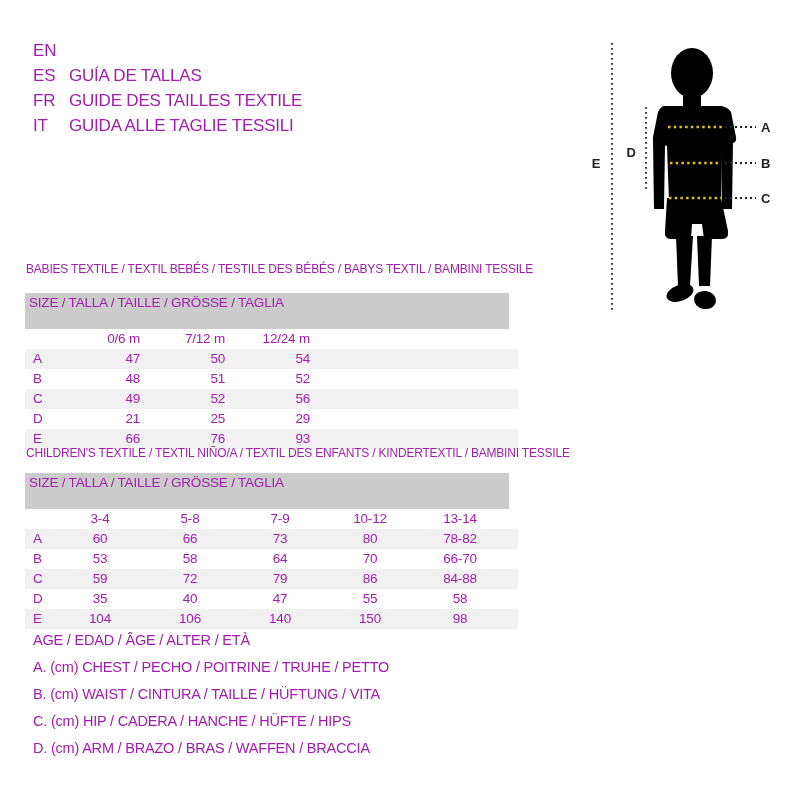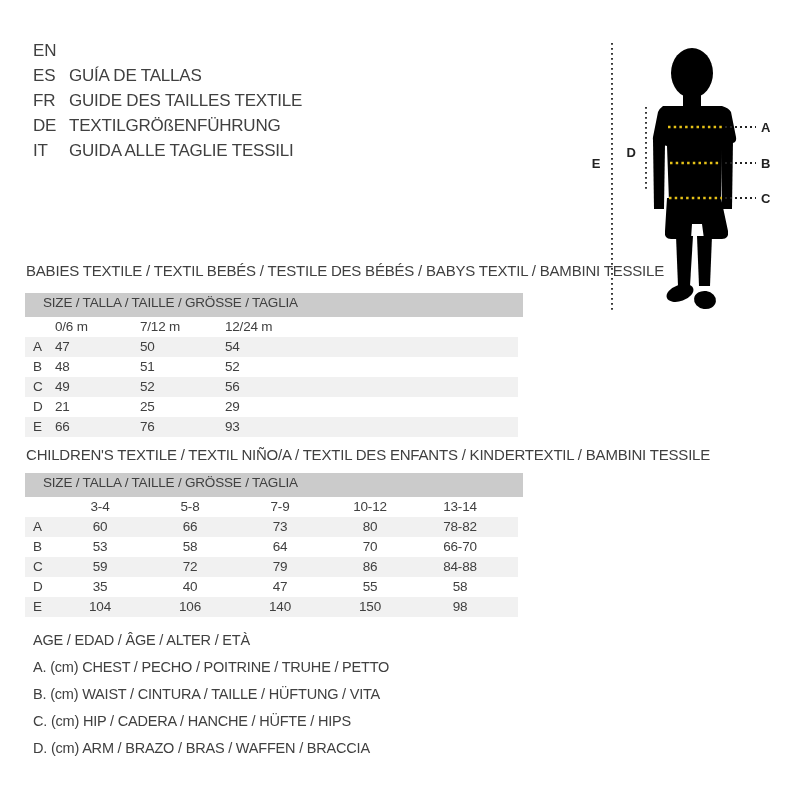--- a/index.html
+++ b/index.html
@@ -1,39 +1,39 @@
 <!DOCTYPE html>
 <html><head>
 <meta charset="utf-8">
 <style>
   html,body{margin:0;padding:0;background:#ffffff;}
   .canvas{position:relative;width:800px;height:800px;background:#ffffff;overflow:hidden;
-          font-family:"Liberation Sans", sans-serif;color:#404040;letter-spacing:-0.2px;text-decoration:underline;}
+          font-family:"Liberation Sans", sans-serif;color:#a21caf;letter-spacing:-0.2px;text-decoration:underline;}
 
   
   .lang-block{position:absolute;left:33px;top:38px;}
   .lang-row{display:flex;height:25px;line-height:25px;font-size:17px;}
   .lang-code{width:36px;}
   .lang-title{white-space:nowrap;}
 
   
   .figure-wrap{position:absolute;left:575px;top:28px;width:225px;height:300px;}
   .figure-wrap svg{display:block;}
   .measure-label{font-family:"Liberation Sans", sans-serif;font-size:13px;font-weight:bold;fill:#222;}
 
   
-  .section-title{position:absolute;left:26px;font-size:15px;white-space:nowrap;}
+  .section-title{position:absolute;left:26px;font-size:12px;white-space:nowrap;}
 
   
   .size-table{position:absolute;left:25px;width:493px;font-size:13.5px;}
-  .size-bar{height:24px;line-height:20px;background:#cbcbcb;padding-left:18px;width:480px;white-space:nowrap;}
+  .size-bar{height:36px;line-height:20px;background:#cbcbcb;padding-left:4px;width:480px;white-space:nowrap;}
   .hdr-row,.data-row{display:flex;height:20px;line-height:20.5px;}
   .data-row.alt{background:#f1f1f1;}
   .cell-letter{width:30px;padding-left:8px;box-sizing:border-box;}
-  .c85{width:85px;text-align:left;}
+  .c85{width:85px;text-align:right;}
   .c90{width:90px;text-align:center;}
 
   
   .legend-block{position:absolute;left:33px;top:627px;font-size:14.5px;}
   .legend-line{height:27px;line-height:27px;white-space:nowrap;}
 </style>
 </head>
 <body>
 
 <div class="canvas">
@@ -42,24 +42,20 @@
     <div class="lang-row">
       <span class="lang-code">EN</span>
     </div>
     <div class="lang-row">
       <span class="lang-code">ES</span>
       <span class="lang-title">GUÍA DE TALLAS</span>
     </div>
     <div class="lang-row">
       <span class="lang-code">FR</span>
       <span class="lang-title">GUIDE DES TAILLES TEXTILE</span>
-    </div>
-    <div class="lang-row">
-      <span class="lang-code">DE</span>
-      <span class="lang-title">TEXTILGRÖßENFÜHRUNG</span>
     </div>
     <div class="lang-row">
       <span class="lang-code">IT</span>
       <span class="lang-title">GUIDA ALLE TAGLIE TESSILI</span>
     </div>
   </div>
 
   <div class="figure-wrap">
     <svg width="225" height="300" viewBox="0 0 225 300">
 

